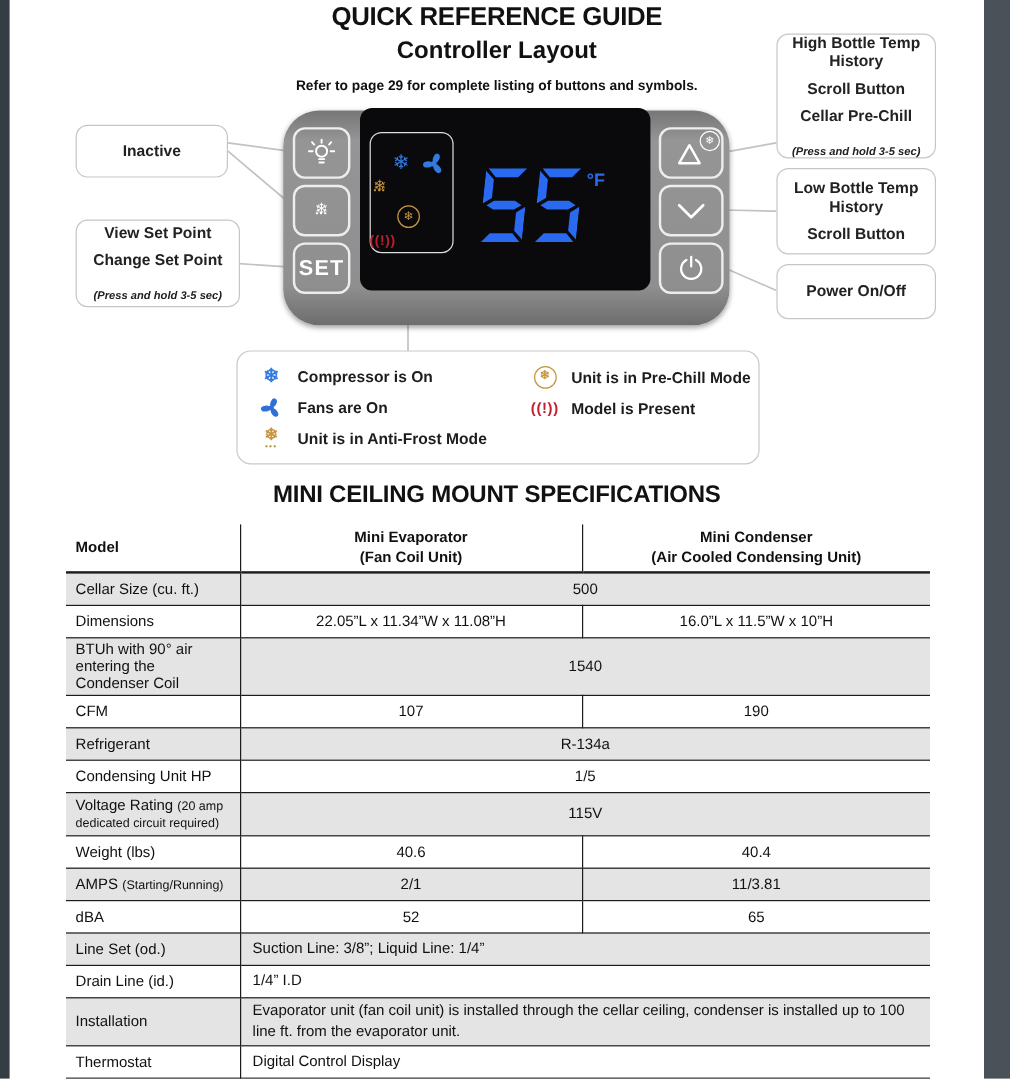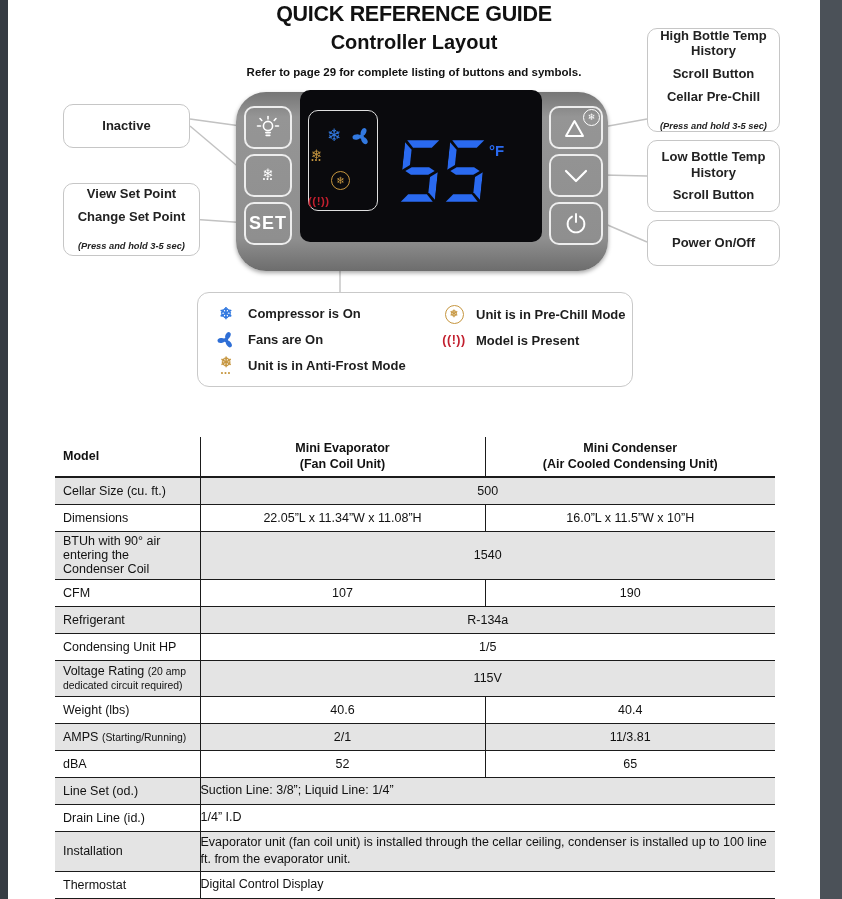--- a/index.html
+++ b/index.html
@@ -80,21 +80,21 @@
   .c1{width:145px;border-right:1.5px solid #1b1b1b;}
   .c2{width:285px;}
   .c3{width:290px;}
   thead .c2{border-right:1.5px solid #1b1b1b;}
   td.mid{border-right:1.5px solid #1b1b1b;}
   tbody tr{height:27px;}
   tbody tr:nth-child(odd){background:#e4e4e4;}
   tr.tall{height:36px;}
   tr.taller{height:40px;}
   td.val{text-align:center;}
-  td.val.left{text-align:left;padding:2px 0;line-height:1.35;}
+  td.val.left{text-align:left;padding:2px 10px;line-height:1.35;}
   .small-lbl{font-size:10.4px;line-height:1.15;}
   .sm{font-size:10.4px;}
 </style>
 </head>
 <body>
 
 <div class="page">
   <div class="strip strip-left"></div>
   <div class="strip strip-right"></div>
 
@@ -255,20 +255,21 @@
         </span>
         <span>Unit is in Pre-Chill Mode</span>
       </div>
       <div class="legend-item">
         <span class="licon red alarm-glyph" style="font-size:12.5px">((!))</span>
         <span>Model is Present</span>
       </div>
     </div>
   </div>
 
+  <div class="spec-title">MINI CEILING MOUNT SPECIFICATIONS</div>
 
   <table class="specs">
     <thead>
       <tr>
         <td class="c1">Model</td>
         <td class="c2">
           <div>Mini Evaporator</div>
           <div>(Fan Coil Unit)</div>
         </td>
         <td class="c3">

